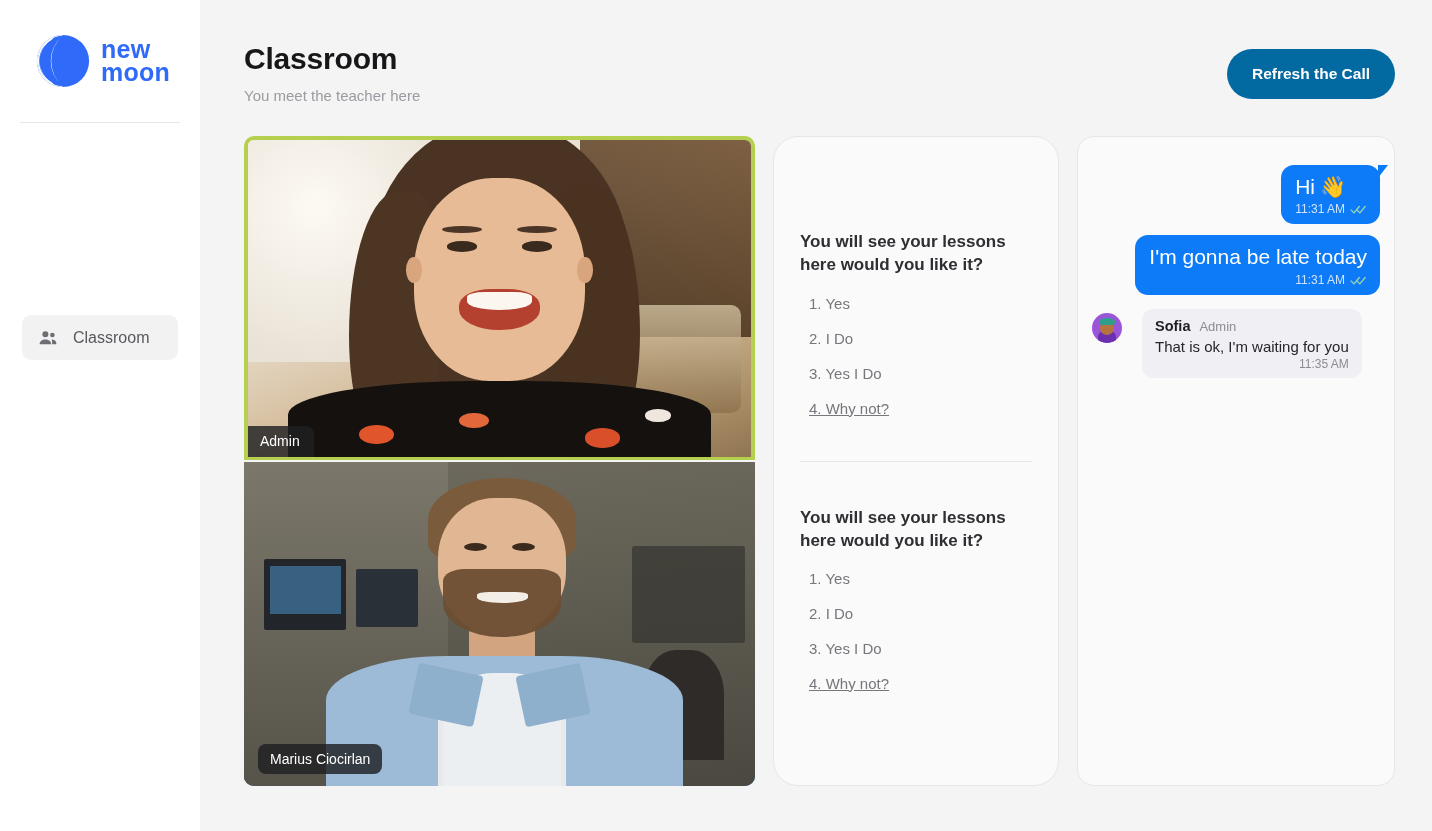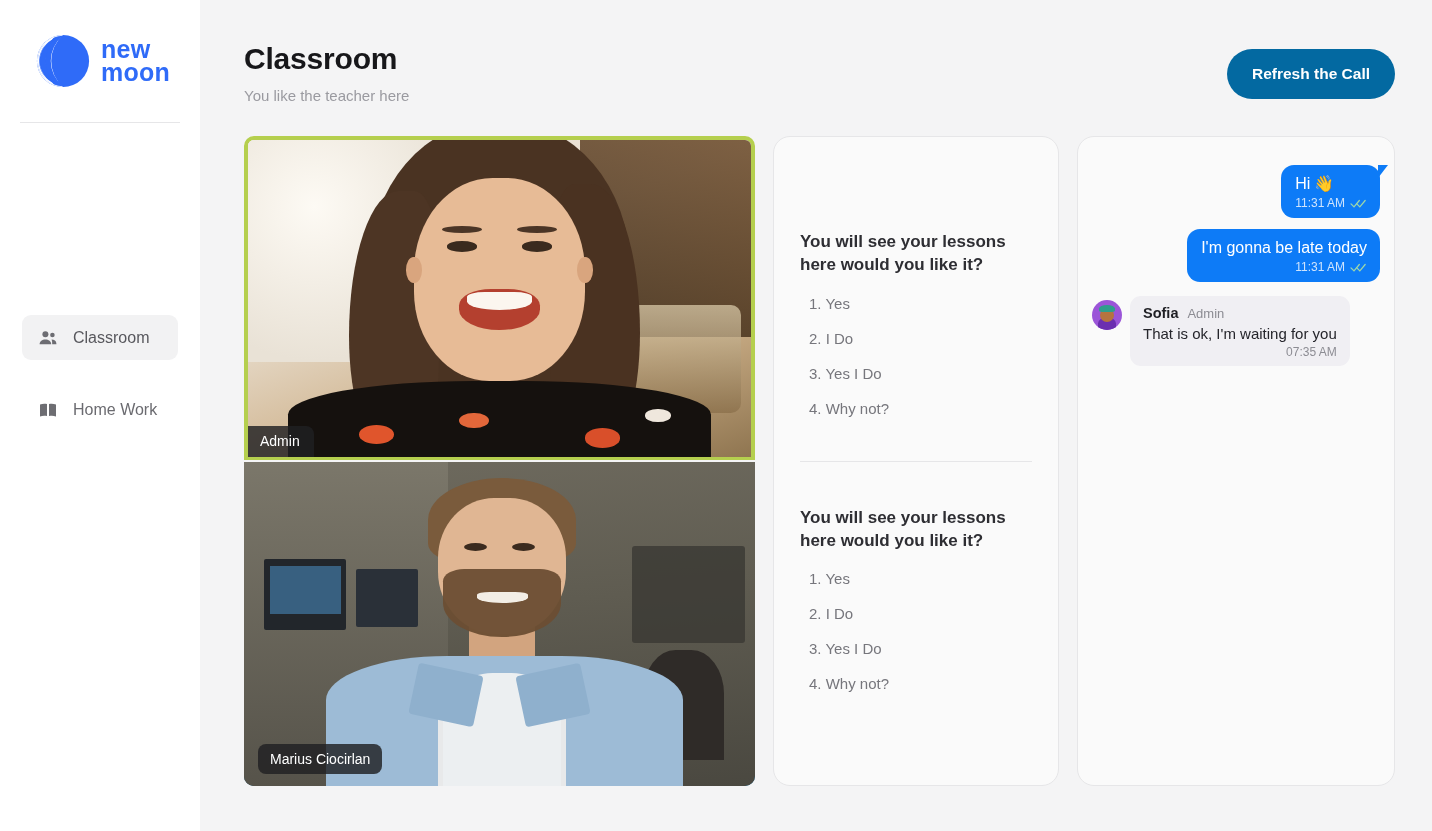--- a/index.html
+++ b/index.html
@@ -155,30 +155,30 @@
     padding: 7px 12px; border-radius: 8px;
     z-index: 5;
   }
   .tile-1 .tile-label { left: 0px; bottom: 0px; border-radius: 0 8px 0 0; padding: 7px 14px 8px 12px; }
 
   
   .lessons-panel {
     width: 286px; flex: 0 0 286px;
     background: #fafafa;
     border: 1px solid #e6e6e8;
-    border-radius: 17px;
+    border-radius: 25px;
     padding: 28px 26px;
     display: flex; flex-direction: column;
     justify-content: center;
   }
   .q-block { }
   .q-title { font-size: 17px; font-weight: 700; color: #2e2e33; line-height: 1.36; }
   .q-list { list-style: none; margin-top: 18px; }
   .q-list li { font-size: 15px; color: #76767c; margin-bottom: 18px; padding-left: 9px; }
-  .q-list li:last-child { margin-bottom: 0; }
+  .q-list li:last-child { margin-bottom: 0; text-decoration: underline; }
   .q-divider { height: 1px; background: #e6e6e8; margin: 44px 0; }
 
   
   .chat-panel {
     width: 318px; flex: 0 0 318px;
     background: #fafafa;
     border: 1px solid #e6e6e8;
     border-radius: 17px;
     display: flex; flex-direction: column;
     padding: 28px 14px 17px 14px;
@@ -190,26 +190,26 @@
     background: #0d7bf7; color: #ffffff;
     border-radius: 13px;
     padding: 9px 13px 8px 14px;
     max-width: 252px; position: relative;
   }
   .bubble-out.tail::after {
     content: ""; position: absolute; right: -8px; top: 0;
     border-left: 10px solid #0d7bf7;
     border-bottom: 13px solid transparent;
   }
-  .b-text { font-size: 16px; line-height: 1.25; }
+  .b-text { font-size: 21px; line-height: 1.25; }
   .b-meta { display: flex; align-items: center; justify-content: flex-end; gap: 5px; margin-top: 2px; }
   .b-time { font-size: 12px; color: #cfe4fd; }
   .ticks { width: 17px; height: 10px; display: block; }
 
-  .row-in { display: flex; align-items: flex-start; gap: 8px; margin-top: 3px; }
+  .row-in { display: flex; align-items: flex-start; gap: 20px; margin-top: 3px; }
   .sofia-av {
     width: 30px; height: 30px; border-radius: 50%;
     flex: 0 0 30px; background: #9b55d8; position: relative; overflow: hidden;
     margin-top: 4px;
   }
   .sofia-av .sv-body { position: absolute; left: 6px; bottom: 0; width: 18px; height: 13px; background: #6b2fb0; border-radius: 50% 50% 0 0; }
   .sofia-av .sv-face { position: absolute; left: 8px; top: 8px; width: 14px; height: 14px; background: #b5743f; border-radius: 50%; }
   .sofia-av .sv-hair { position: absolute; left: 7px; top: 5px; width: 16px; height: 7px; background: #2e9e8c; border-radius: 50% 50% 20% 20%; }
   .bubble-in {
     background: #f0eff3; border-radius: 11px;
@@ -274,43 +274,34 @@
             <circle cx="7.4" cy="6.2" r="3"></circle>
             <circle cx="14.4" cy="7" r="2.3"></circle>
             <path d="M1.6 16.2c0-3.2 2.6-4.8 5.8-4.8s5.8 1.6 5.8 4.8z"></path>
             <path d="M13.6 11.6c2.6.1 4.8 1.4 4.8 4.1v.5h-4.2c.1-1.8-.2-3.3-.6-4.6z"></path>
           </svg>
         </span>
         <span>Classroom</span>
       </div>
 
 
-      <div class="nav-item">
-        <span class="nav-icon">
-          <svg width="20" height="20" viewBox="0 0 20 20" fill="#6d6d72">
-            <path d="M2 4.6c2.2-.8 4.6-1 7-.5v12c-2.4-.6-4.8-.4-7 .4z"></path>
-            <path d="M18 4.6c-2.2-.8-4.6-1-7-.5v12c2.4-.6 4.8-.4 7 .4z"></path>
-          </svg>
-        </span>
-        <span>Home Work</span>
-      </div>
 
     </nav>
 
     <div class="side-spacer"></div>
 
 
   </aside>
 
   <main class="main">
 
     <div class="topbar">
       <div>
         <div class="page-title">Classroom</div>
-        <div class="page-sub">You like the teacher here</div>
+        <div class="page-sub">You meet the teacher here</div>
       </div>
       <button class="refresh-btn">Refresh the Call</button>
     </div>
 
     <div class="content">
 
       <section class="video-col">
 
         <div class="tile tile-1">
           <div class="tile-inner">
@@ -428,21 +419,21 @@
               <span class="sv-body"></span>
                 <span class="sv-face"></span>
                 <span class="sv-hair"></span>
             </span>
             <div class="bubble-in">
               <div class="in-head">
                 <span class="in-name">Sofia</span>
                 <span class="in-role">Admin</span>
               </div>
               <div class="in-text">That is ok, I'm waiting for you</div>
-              <div class="in-time">07:35 AM</div>
+              <div class="in-time">11:35 AM</div>
             </div>
           </div>
 
         </div>
 
         <div class="chat-spacer"></div>
 
 
       </section>
 

